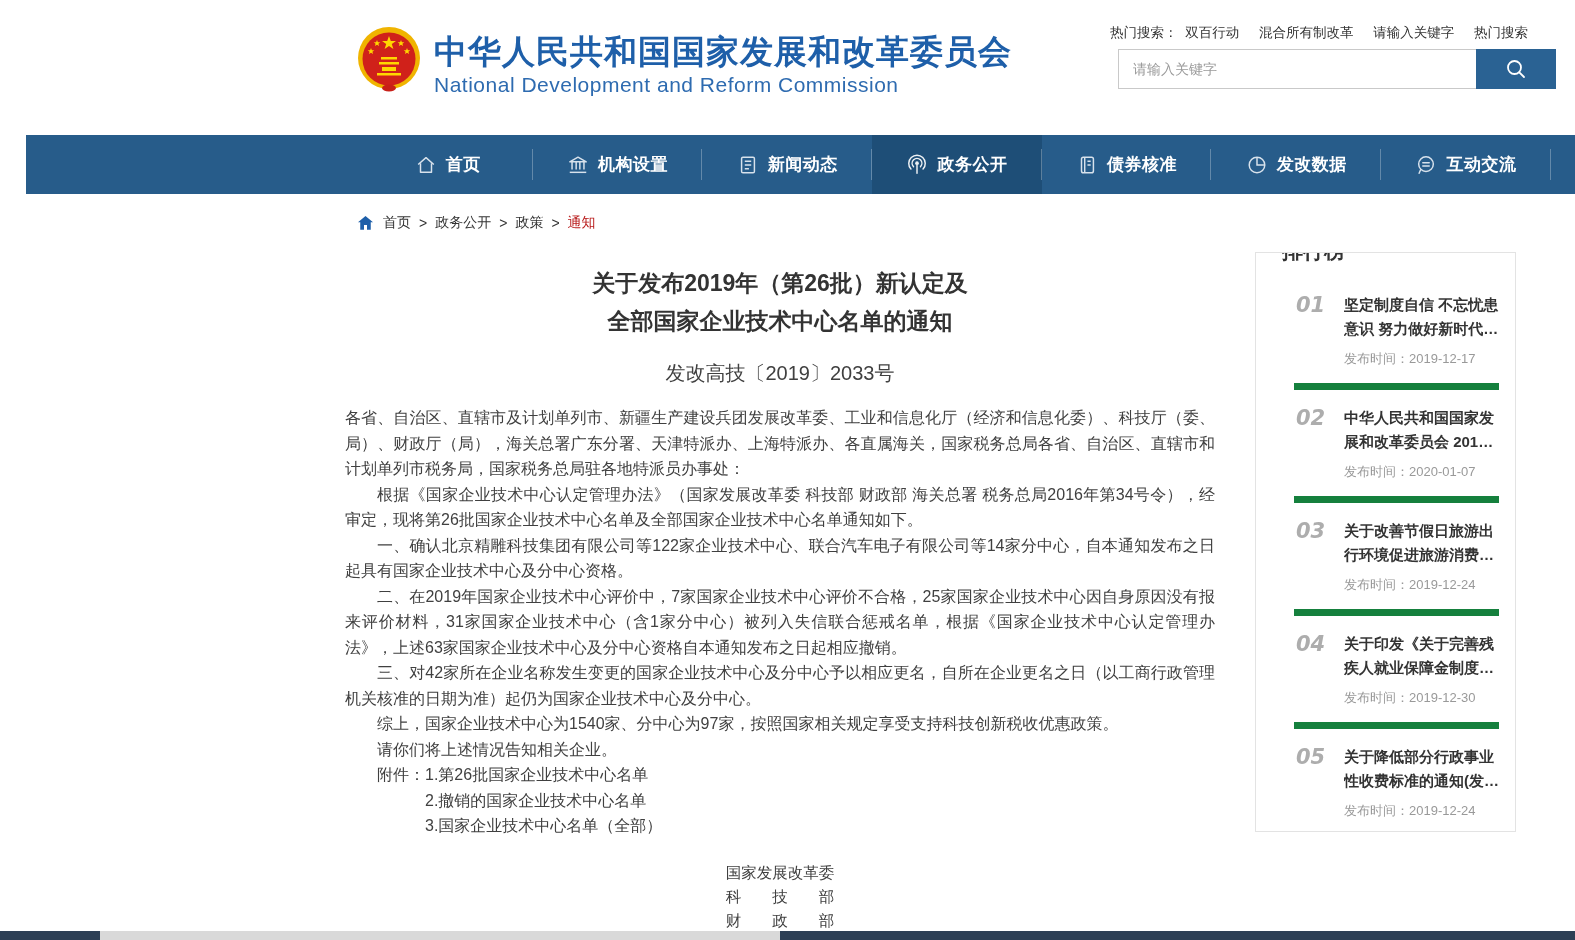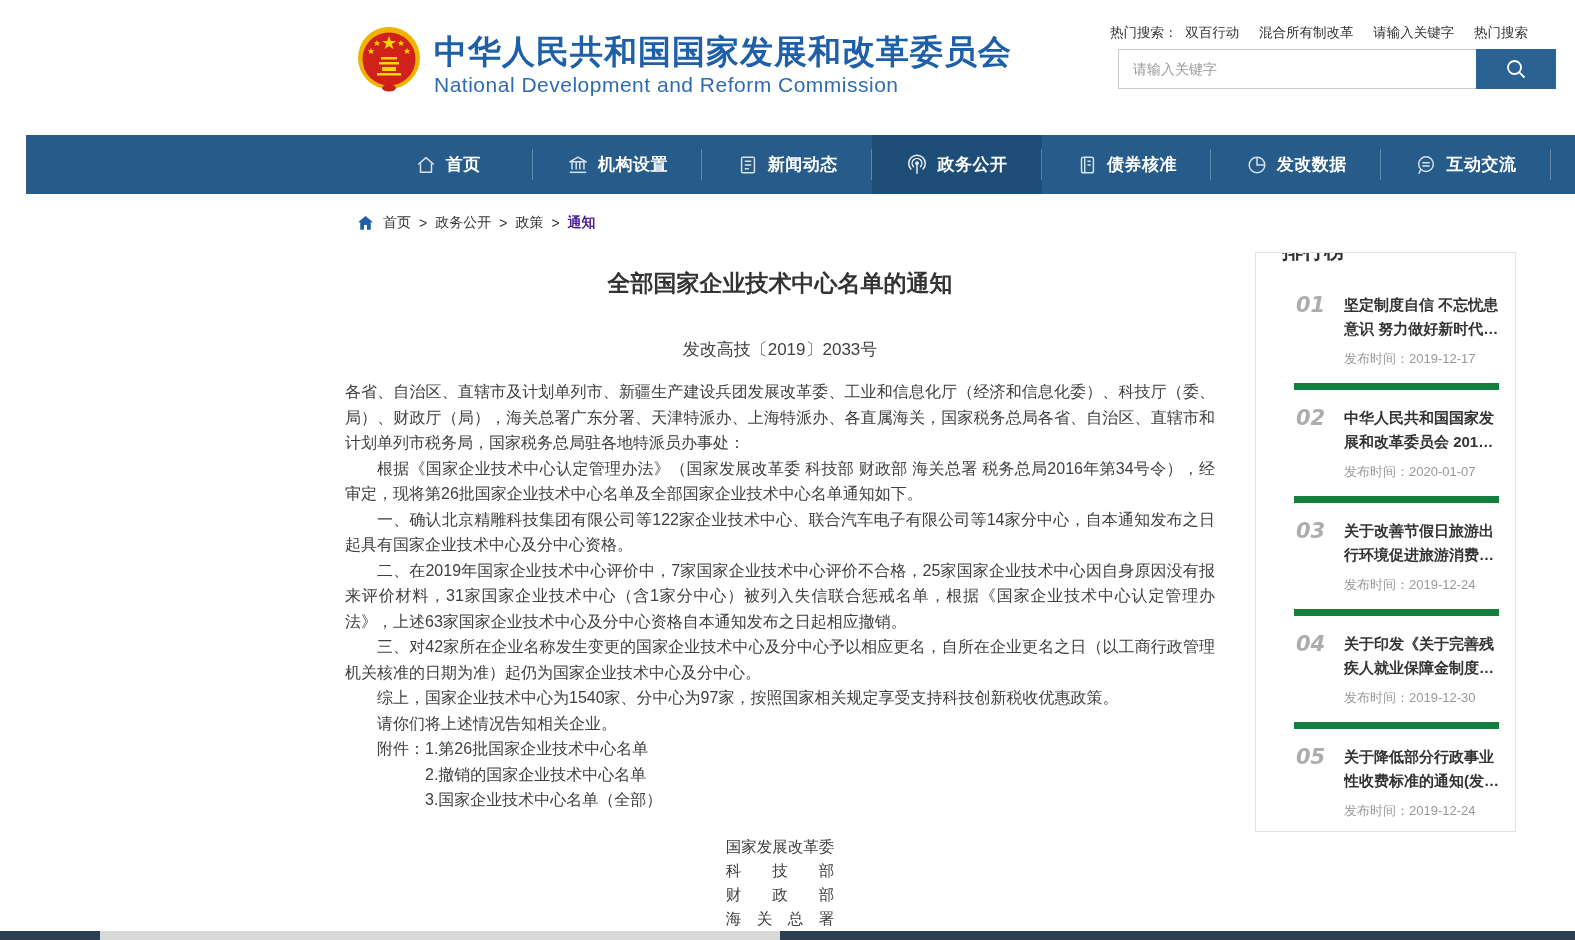--- a/index.html
+++ b/index.html
@@ -36,26 +36,26 @@
               gap:9px; color:#fff; cursor:pointer; position:relative; }
   .nav-item::after { content:""; position:absolute; right:0; top:14px; height:31px; width:1px; background:rgba(255,255,255,0.28); }
   .nav-item .nav-label { font-size:17px; font-weight:bold; letter-spacing:0.5px; }
   .nav-item.active { background:#1e4e77; }
   .nav-ic { width:22px; height:22px; flex:0 0 auto; opacity:0.92; }
 
   
   .breadcrumb { position:absolute; left:356px; top:214px; display:flex; align-items:center; gap:8px; font-size:14px; color:#333; }
   .crumb { color:#333; text-decoration:none; cursor:pointer; }
   .crumb-sep { color:#333; }
-  .crumb-current { color:#4c1d95; font-weight:bold; }
+  .crumb-current { color:#b91c1c; font-weight:normal; }
 
   
   .article { position:absolute; left:345px; top:252px; width:870px; }
   .art-title { text-align:center; font-size:23px; font-weight:bold; color:#333; line-height:38px; margin-top:12px; }
-  .doc-number { text-align:center; font-size:17px; color:#404040; margin-top:36px; }
+  .doc-number { text-align:center; font-size:20px; color:#404040; margin-top:20px; }
   .art-body { margin-top:18px; font-size:16px; line-height:25.5px; color:#404040; text-align:justify; }
   .art-body p { margin:0; }
   .art-body p.indent { text-indent:2em; }
   .attachments { display:flex; margin-left:2em; }
   .att-label { flex:0 0 auto; }
   .att-items div { line-height:25.5px; cursor:pointer; }
   .signature { margin-top:22px; text-align:center; }
   .sig-line { display:block; width:7em; margin:0 auto; font-size:15.5px; line-height:24px; color:#404040;
               text-align:justify; text-align-last:justify; }
 
@@ -212,20 +212,21 @@
     <span class="crumb-sep">&gt;</span>
     <a class="crumb">政务公开</a>
     <span class="crumb-sep">&gt;</span>
     <a class="crumb">政策</a>
     <span class="crumb-sep">&gt;</span>
     <span class="crumb-current">通知</span>
   </div>
 
   <div class="article">
     <div class="art-title">
+      <div>关于发布2019年（第26批）新认定及</div>
       <div>全部国家企业技术中心名单的通知</div>
     </div>
     <div class="doc-number">发改高技〔2019〕2033号</div>
 
     <div class="art-body">
       <p>各省、自治区、直辖市及计划单列市、新疆生产建设兵团发展改革委、工业和信息化厅（经济和信息化委）、科技厅（委、局）、财政厅（局），海关总署广东分署、天津特派办、上海特派办、各直属海关，国家税务总局各省、自治区、直辖市和计划单列市税务局，国家税务总局驻各地特派员办事处：</p>
       <p class="indent">根据《国家企业技术中心认定管理办法》（国家发展改革委 科技部 财政部 海关总署 税务总局2016年第34号令），经审定，现将第26批国家企业技术中心名单及全部国家企业技术中心名单通知如下。</p>
       <p class="indent">一、确认北京精雕科技集团有限公司等122家企业技术中心、联合汽车电子有限公司等14家分中心，自本通知发布之日起具有国家企业技术中心及分中心资格。</p>
       <p class="indent">二、在2019年国家企业技术中心评价中，7家国家企业技术中心评价不合格，25家国家企业技术中心因自身原因没有报来评价材料，31家国家企业技术中心（含1家分中心）被列入失信联合惩戒名单，根据《国家企业技术中心认定管理办法》，上述63家国家企业技术中心及分中心资格自本通知发布之日起相应撤销。</p>
       <p class="indent">三、对42家所在企业名称发生变更的国家企业技术中心及分中心予以相应更名，自所在企业更名之日（以工商行政管理机关核准的日期为准）起仍为国家企业技术中心及分中心。</p>

